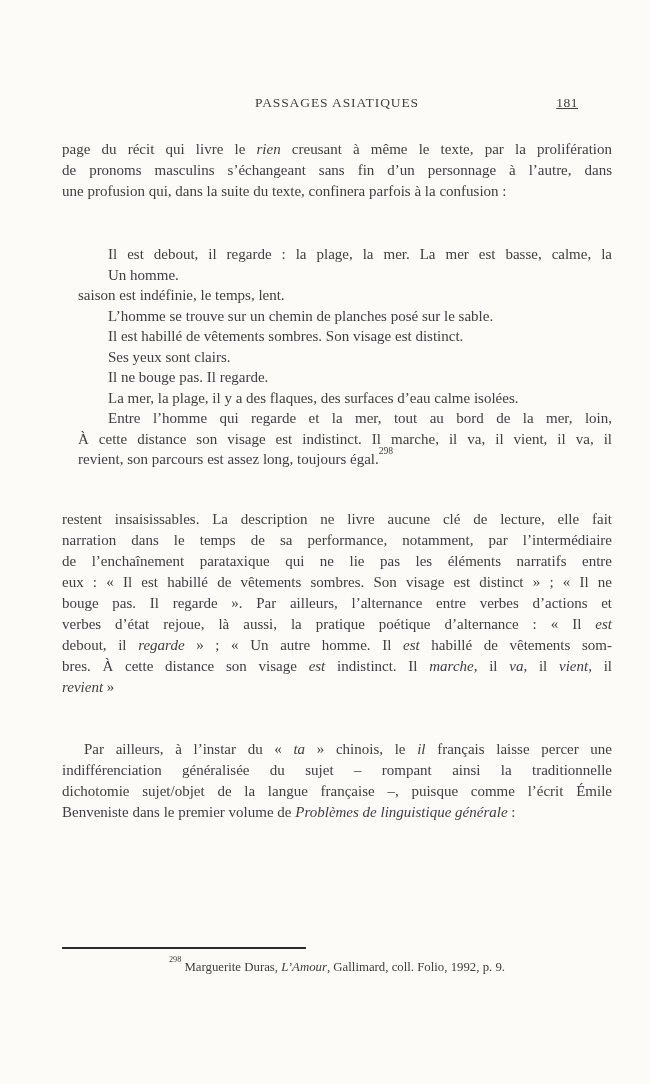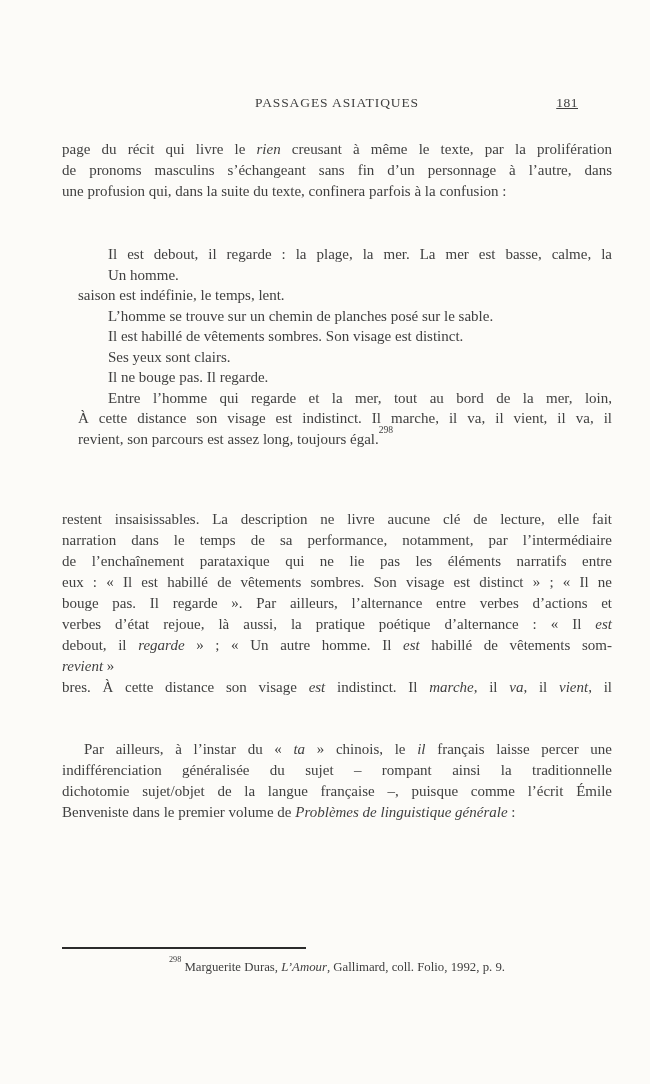--- a/index.html
+++ b/index.html
@@ -70,34 +70,35 @@
         <div class="line">une profusion qui, dans la suite du texte, confinera parfois à la confusion :</div>
       </div>
       <div class="block quote-block block-1">
         <div class="line ind fill">Il est debout, il regarde : la plage, la mer. La mer est basse, calme, la</div>
         <div class="line ind">Un homme.</div>
         <div class="line">saison est indéfinie, le temps, lent.</div>
         <div class="line ind">L’homme se trouve sur un chemin de planches posé sur le sable.</div>
         <div class="line ind">Il est habillé de vêtements sombres. Son visage est distinct.</div>
         <div class="line ind">Ses yeux sont clairs.</div>
         <div class="line ind">Il ne bouge pas. Il regarde.</div>
+        <div class="line ind">La mer, la plage, il y a des flaques, des surfaces d’eau calme isolées.</div>
         <div class="line ind fill">Entre l’homme qui regarde et la mer, tout au bord de la mer, loin,</div>
         <div class="line fill">À cette distance son visage est indistinct. Il marche, il va, il vient, il va, il</div>
         <div class="line">revient, son parcours est assez long, toujours égal.<sup>298</sup></div>
       </div>
       <div class="block body-block block-2">
         <div class="line fill">restent insaisissables. La description ne livre aucune clé de lecture, elle fait</div>
         <div class="line fill">narration dans le temps de sa performance, notamment, par l’intermédiaire</div>
         <div class="line fill">de l’enchaînement parataxique qui ne lie pas les éléments narratifs entre</div>
         <div class="line fill">eux : « Il est habillé de vêtements sombres. Son visage est distinct » ; « Il ne</div>
         <div class="line fill">bouge pas. Il regarde ». Par ailleurs, l’alternance entre verbes d’actions et</div>
         <div class="line fill">verbes d’état rejoue, là aussi, la pratique poétique d’alternance : « Il <i>est</i></div>
         <div class="line fill">debout, il <i>regarde</i> » ; « Un autre homme. Il <i>est</i> habillé de vêtements som-</div>
+        <div class="line fill">bres. À cette distance son visage <i>est</i> indistinct. Il <i>marche</i>, il <i>va</i>, il <i>vient</i>, il</div>
         <div class="line"><i>revient</i> »</div>
-        <div class="line fill">bres. À cette distance son visage <i>est</i> indistinct. Il <i>marche</i>, il <i>va</i>, il <i>vient</i>, il</div>
       </div>
       <div class="block body-block block-3">
         <div class="line ind fill">Par ailleurs, à l’instar du « <i>ta</i> » chinois, le <i>il</i> français laisse percer une</div>
         <div class="line fill">indifférenciation généralisée du sujet – rompant ainsi la traditionnelle</div>
         <div class="line fill">dichotomie sujet/objet de la langue française –, puisque comme l’écrit Émile</div>
         <div class="line">Benveniste dans le premier volume de <i>Problèmes de linguistique générale</i> :</div>
       </div>
     </div>
 
   <div class="footnote-rule"></div>

